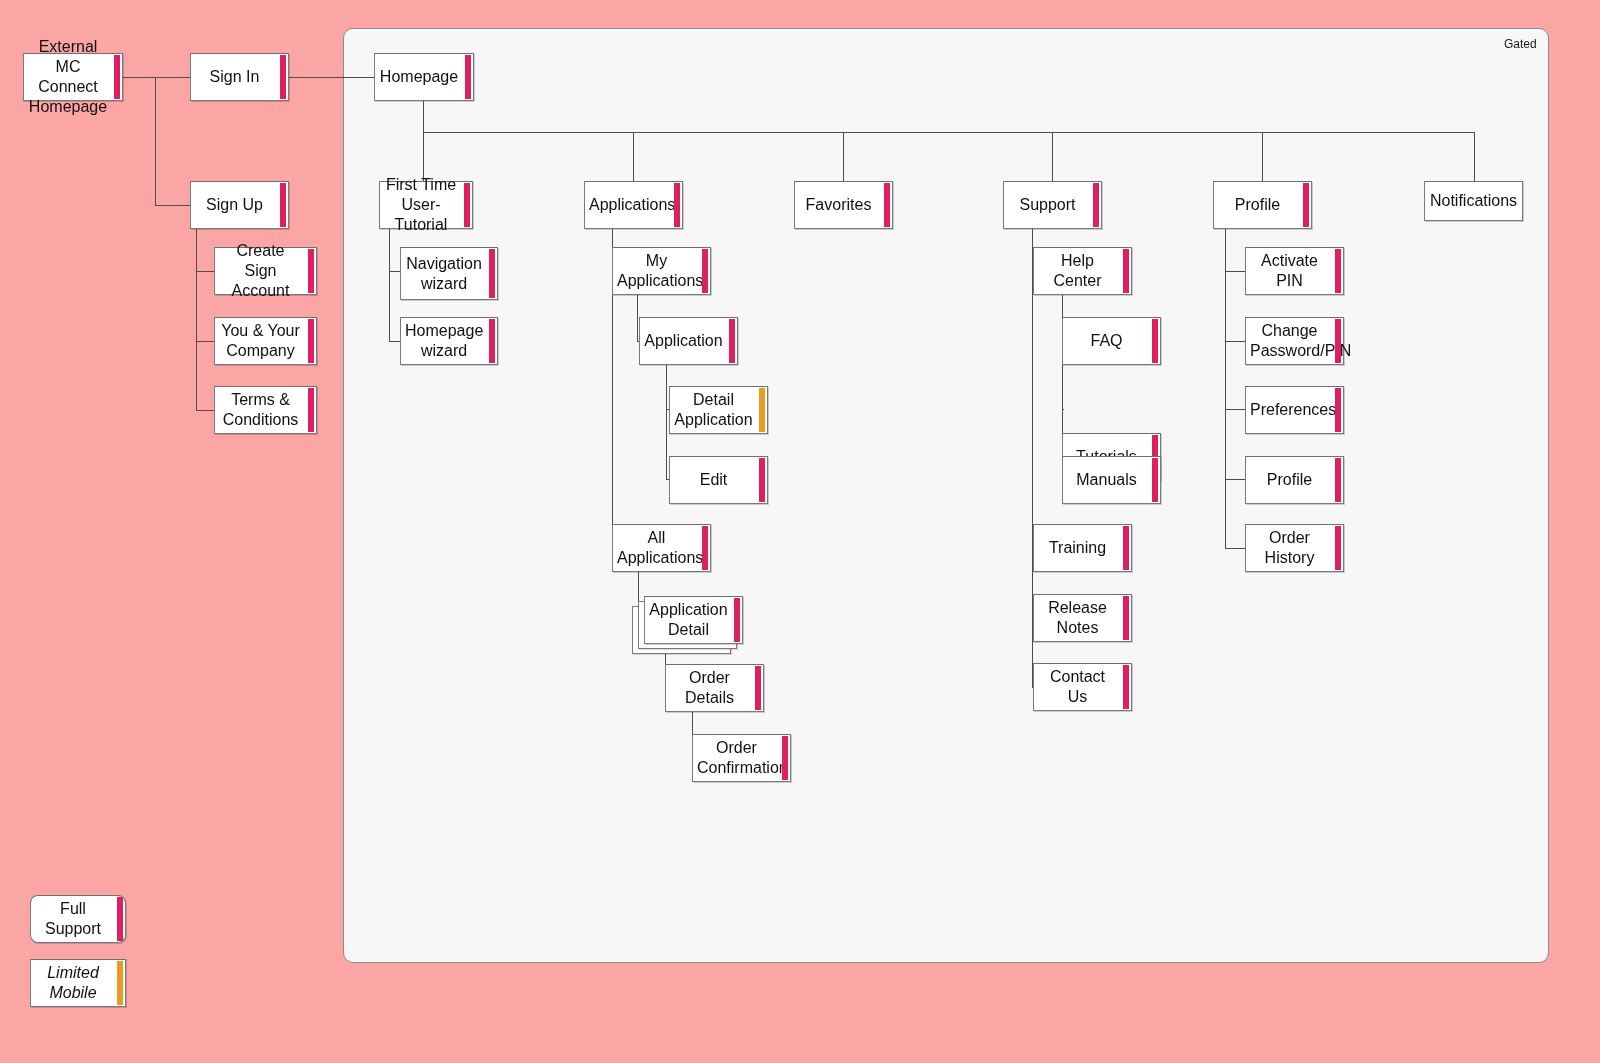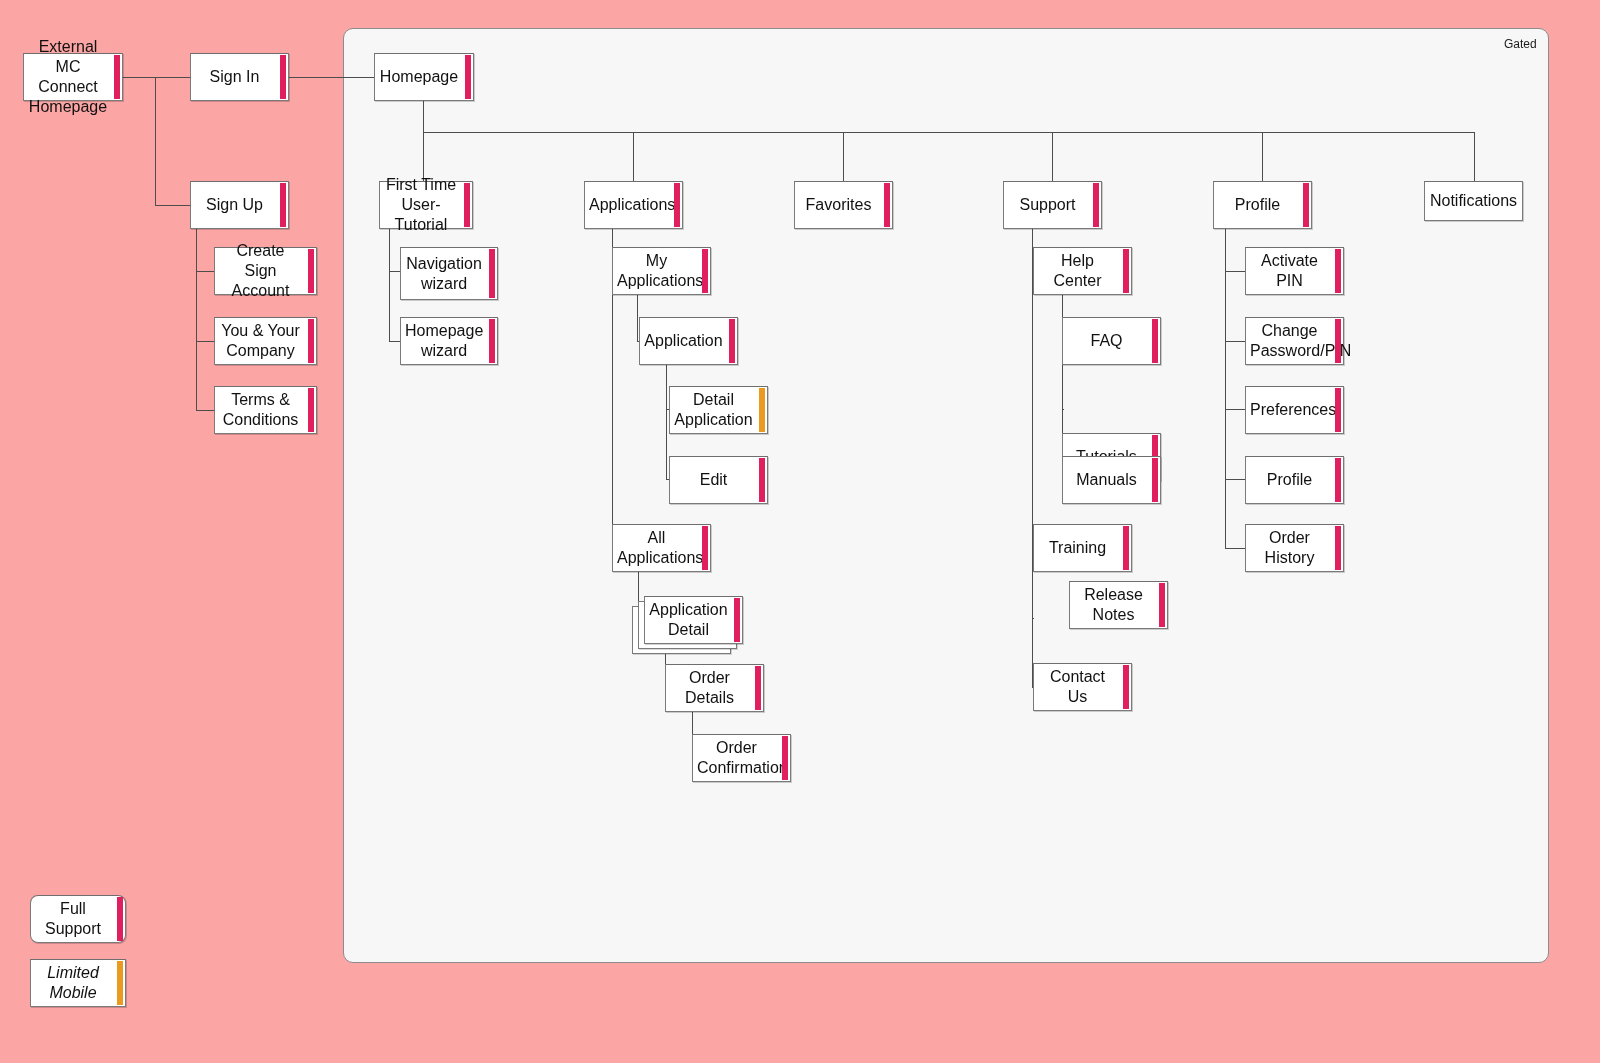--- a/index.html
+++ b/index.html
@@ -268,21 +268,21 @@
   </div>
 
   <div class="node bar bar-full" style="left:1062px; top:456px; width:99px; height:48px;">
     <span class="label">Manuals</span>
   </div>
 
   <div class="node bar bar-full" style="left:1033px; top:524px; width:99px; height:48px;justify-content:center;">
     <span class="label">Training</span>
   </div>
 
-  <div class="node bar bar-full" style="left:1033px; top:581px; width:99px; height:48px;margin-left:36px;">
+  <div class="node bar bar-full" style="left:1033px; top:594px; width:99px; height:48px;">
     <span class="label">Release Notes</span>
   </div>
 
   <div class="node bar bar-full" style="left:1033px; top:663px; width:99px; height:48px;">
     <span class="label">Contact Us</span>
   </div>
 
   <div class="node bar bar-full" style="left:1213px; top:181px; width:99px; height:48px;">
     <span class="label">Profile</span>
   </div>

